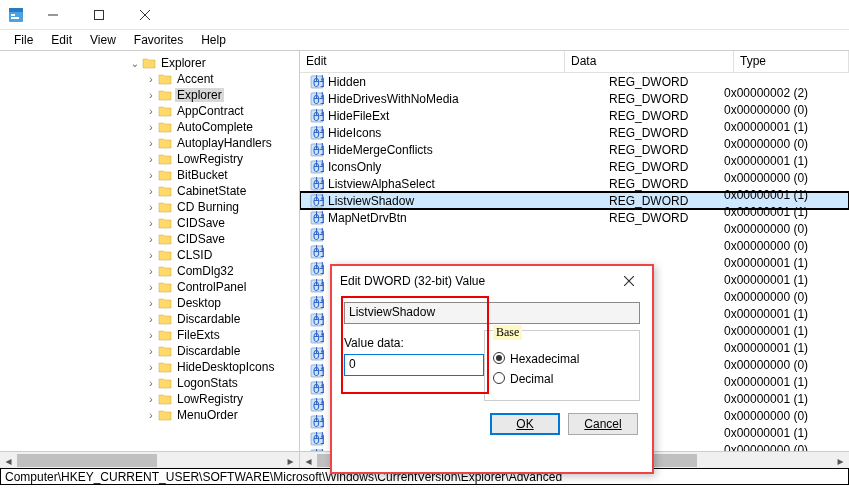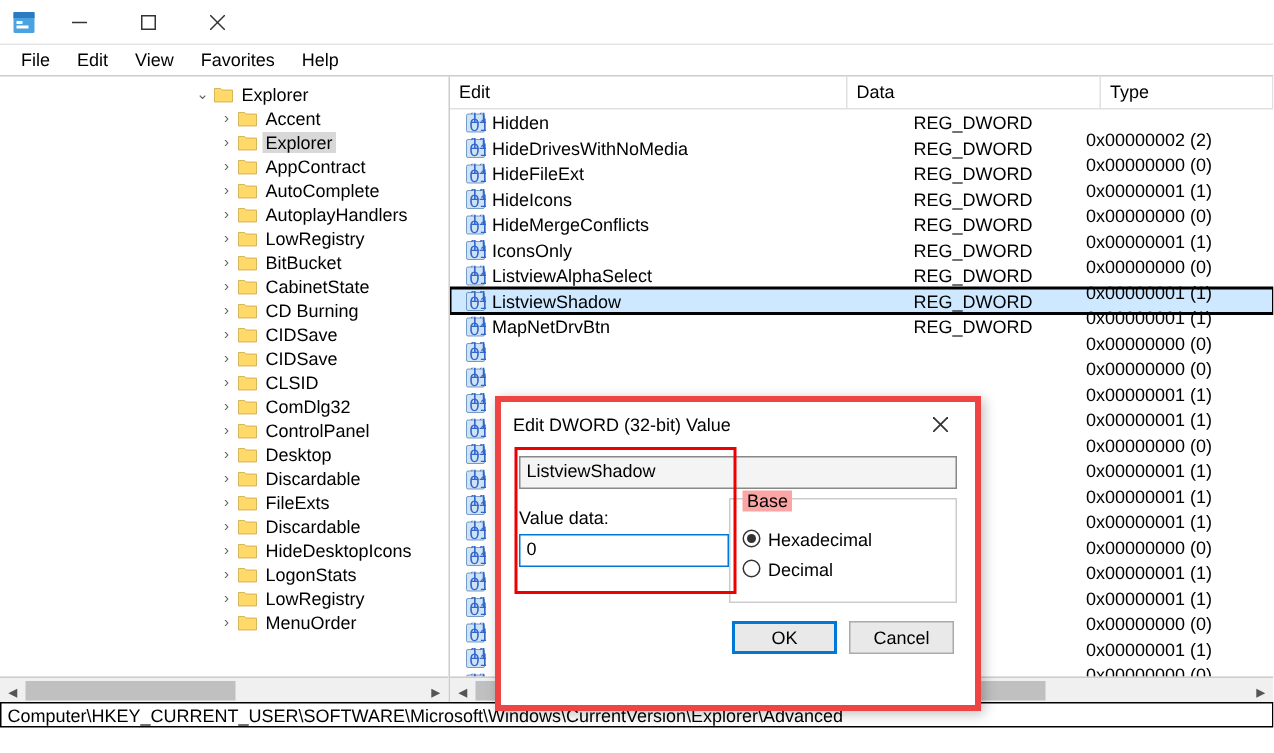--- a/index.html
+++ b/index.html
@@ -38,39 +38,39 @@
 .cell-name { width: 259px; display: flex; align-items: center; }
 .cell-type { width: 115px; margin-left: 44px; }
 .cell-data { flex: 1; margin-top: 22px; }
 
 .hscroll { height: 17px; border-top: 1px solid #ccc; background: #f0f0f0; position: relative; }
 .hscroll .thumb { position: absolute; top: 2px; height: 13px; background: #c0c0c0; }
 .hscroll .arrow { position: absolute; top: 0; width: 17px; height: 17px; display: flex; align-items: center; justify-content: center; color: #555; }
 
 .statusbar { height: 17px; border: 1px solid #000; margin: 0; padding: 0 4px; display: flex; align-items: center; background: #fff; }
 
-.dialog { position: absolute; left: 330px; top: 264px; width: 324px; height: 210px; background: #fff; border: 4px solid #ef4444; box-shadow: 2px 2px 8px rgba(0,0,0,0.25); z-index: 10; }
+.dialog { position: absolute; left: 330px; top: 264px; width: 324px; height: 210px; background: #fff; border: 2px solid #ef4444; box-shadow: 2px 2px 8px rgba(0,0,0,0.25); z-index: 10; }
 .dialog-title { height: 30px; display: flex; align-items: center; padding: 0 8px; }
 .dialog-title .t { flex: 1; }
 .dialog-close { width: 30px; height: 30px; display: flex; align-items: center; justify-content: center; }
 .dialog-body { padding: 6px 12px; position: relative; }
 .dlg-label { margin-top: 2px; margin-bottom: 4px; }
 .dlg-input { width: 100%; height: 22px; border: 1px solid #888; padding: 2px 4px; background: #fff; }
 .dlg-input.ro { background: #f4f4f4; }
 .red-box { position: absolute; border: 2px solid #e00; pointer-events: none; }
 .grp { margin-top: 10px; display: flex; }
 .grp-left { width: 140px; }
 .grp-right { flex: 1; }
 .fieldset { border: 1px solid #ccc; padding: 6px 8px 8px; margin-top: -4px; }
-.fieldset-title { position: relative; top: -12px; background: #fca5a5; display: inline-block; padding: 0 3px; }
+.fieldset-title { position: relative; top: -12px; background: #fef9c3; display: inline-block; padding: 0 3px; font-family: Liberation Serif, serif; }
 .radio-row { display: flex; align-items: flex-start; height: 20px; }
 .radio { width: 12px; height: 12px; border: 1px solid #333; border-radius: 50%; margin-right: 5px; position: relative; }
 .radio.checked::after { content: ''; position: absolute; left: 2px; top: 2px; width: 6px; height: 6px; background: #333; border-radius: 50%; }
 .dlg-buttons { display: flex; justify-content: flex-end; gap: 8px; margin-top: 12px; padding-right: 2px; }
-.dlg-btn { width: 70px; height: 22px; border: 1px solid #aaa; background: #e9e9e9; display: flex; align-items: center; justify-content: center; }
+.dlg-btn { width: 70px; height: 22px; border: 1px solid #aaa; background: #e9e9e9; display: flex; align-items: center; justify-content: center; text-decoration: underline; }
 .dlg-btn.primary { border: 2px solid #0078d7; }
 
 .folder-svg { fill: #ffd96a; stroke: #caa43a; stroke-width: 0.5; }
 .reg-svg-bg { fill: #cfe3f7; stroke: #4e7fb3; stroke-width: 0.5; }
 </style>
 </head>
 <body>
 
 <div class="titlebar">
   <span class="app-icon">

